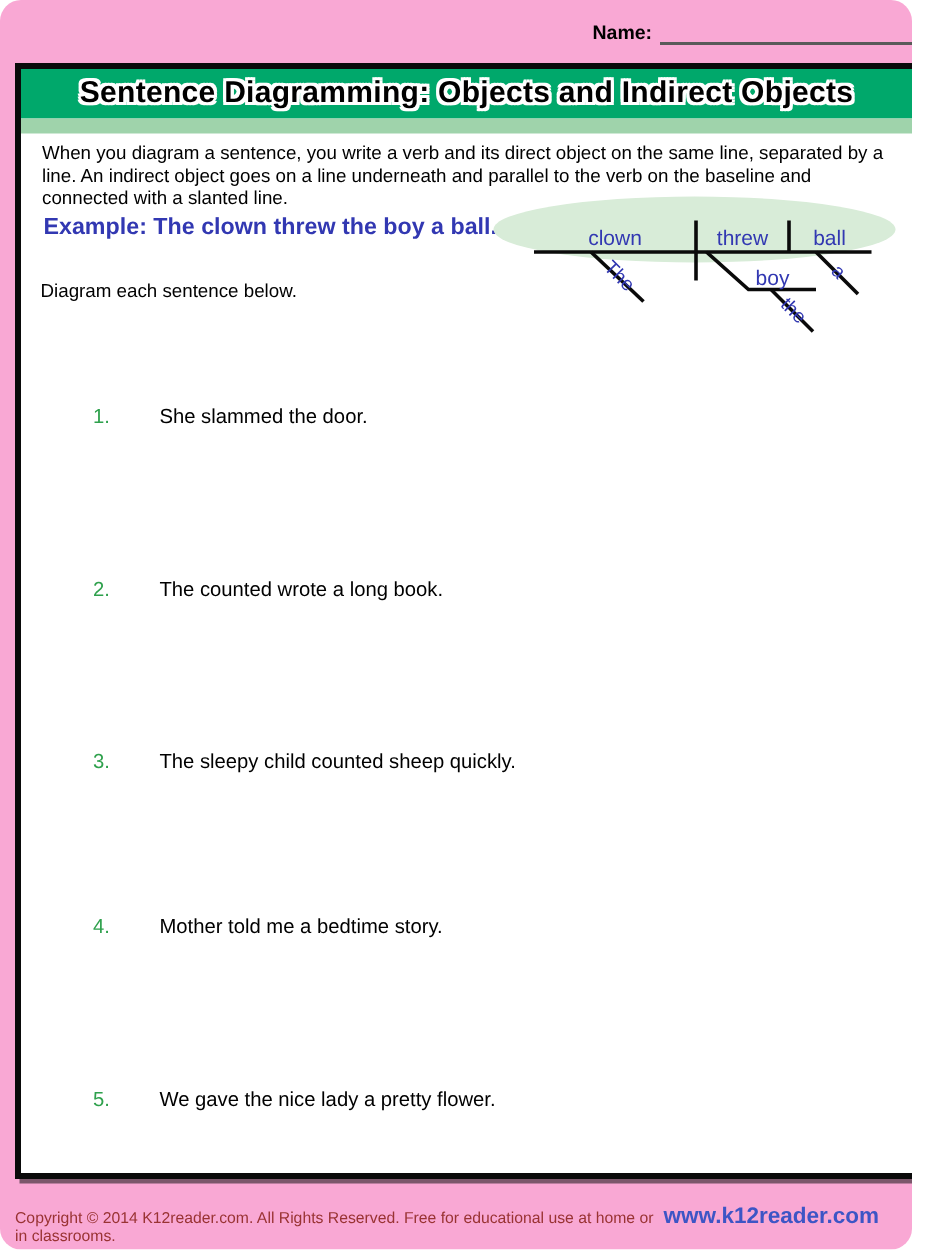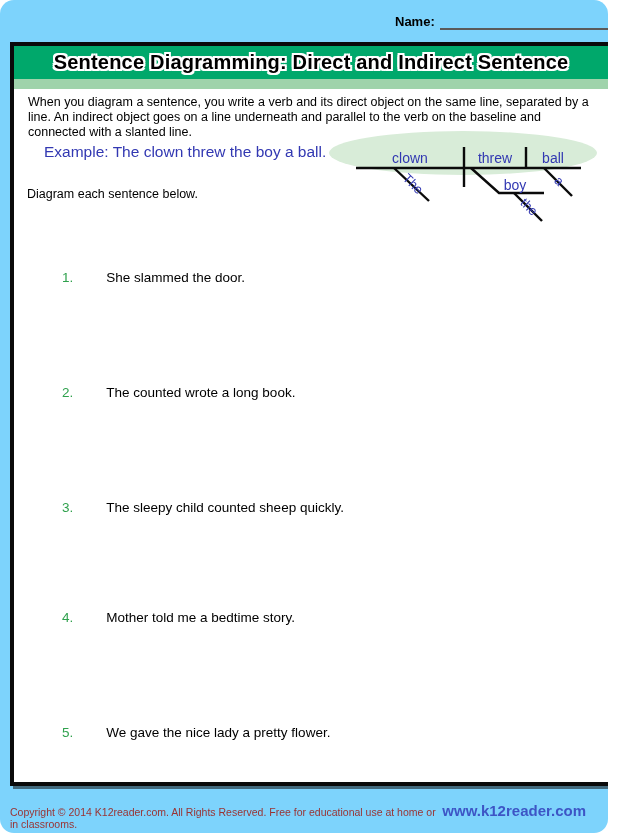--- a/index.html
+++ b/index.html
@@ -3,21 +3,21 @@
 <meta charset="utf-8">
 <style>
   * { margin: 0; padding: 0; box-sizing: border-box; }
   html, body { background: #ffffff; }
   body { font-family: "Liberation Sans", sans-serif; }
 
   #page {
     position: relative;
     width: 608px;
     height: 833px;
-    background: #7dd3fc;
+    background: #f9a8d4;
     overflow: hidden;
     border-radius: 14px;
   }
 
   
   .name-row {
     position: absolute;
     left: 395px;
     top: 14px;
     display: flex;
@@ -76,25 +76,26 @@
     position: absolute;
     left: 14px;
     top: 6px;
     width: 572px;
     font-size: 12.5px;
     line-height: 15px;
     color: #000;
   }
   .example-line {
     position: absolute;
-    left: 30px;
+    left: 15px;
     top: 54px;
     font-size: 15.5px;
     color: #3238b2;
     white-space: nowrap;
+    font-weight: bold;
   }
   .task-prompt {
     position: absolute;
     left: 13px;
     top: 98px;
     font-size: 12.5px;
     color: #000;
   }
 
   .diagram-svg {
@@ -153,21 +154,21 @@
 
 <div id="page">
 
   <div class="name-row">
     <span class="name-label">Name:</span>
     <span class="name-blank"></span>
   </div>
 
   <div class="main-box">
     <div class="banner">
-      <span class="banner-title">Sentence Diagramming: Direct and Indirect Sentence</span>
+      <span class="banner-title">Sentence Diagramming: Objects and Indirect Objects</span>
     </div>
     <div class="banner-strip"></div>
 
     <div class="box-content">
 
       <p class="instructions">When you diagram a sentence, you write a verb and its direct object on the same line, separated by a line. An indirect object goes on a line underneath and parallel to the verb on the baseline and connected with a slanted line.</p>
 
       <p class="example-line">Example: The clown threw the boy a ball.</p>
 
       <svg class="diagram-svg" viewBox="0 0 292 108" xmlns="http://www.w3.org/2000/svg">

